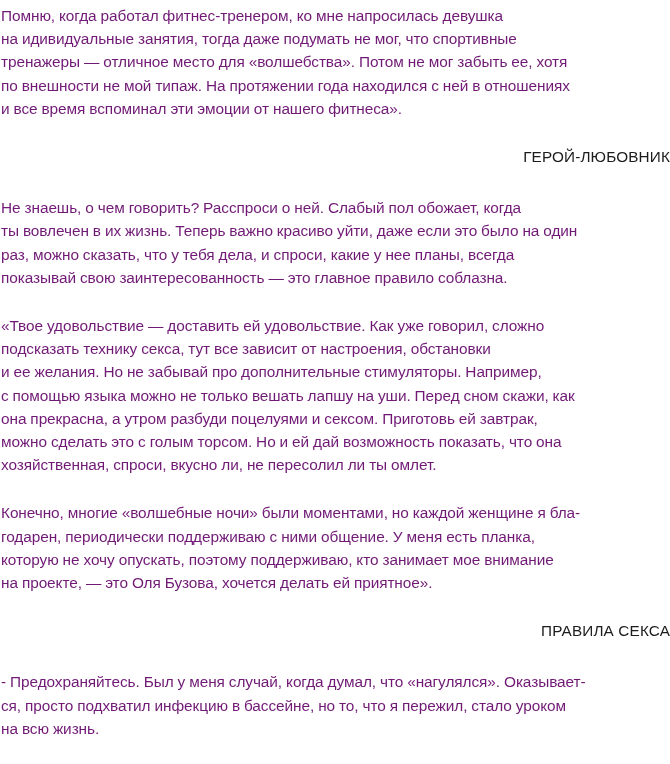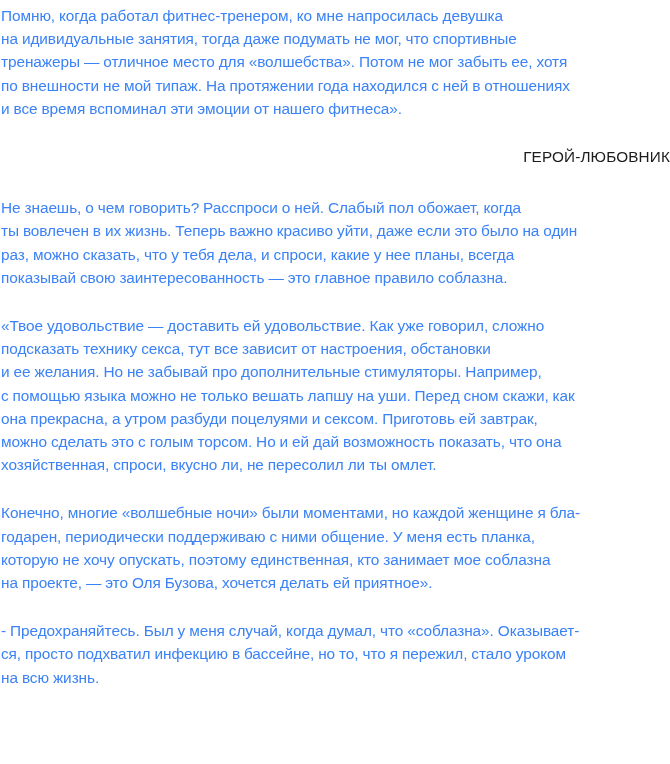--- a/index.html
+++ b/index.html
@@ -20,21 +20,21 @@
     width: 670px;
     height: 764px;
     box-sizing: border-box;
     padding: 4px 0 0 1px;
     overflow: hidden;
   }
   .para {
     font-size: 15.4px;
     line-height: 23.2px;
     letter-spacing: -0.08px;
-    color: #3b82f6;
+    color: #701a75;
     margin: 0;
     white-space: pre-line;
     word-spacing: -0.2px;
   }
   .heading {
     font-size: 15.3px;
     line-height: 23.2px;
     letter-spacing: 0.15px;
     color: #1c1c1c;
     margin: 0;
@@ -66,21 +66,22 @@
   <p class="para gap-after-para block">«Твое удовольствие — доставить ей удовольствие. Как уже говорил, сложно
 подсказать технику секса, тут все зависит от настроения, обстановки
 и ее желания. Но не забывай про дополнительные стимуляторы. Например,
 с помощью языка можно не только вешать лапшу на уши. Перед сном скажи, как
 она прекрасна, а утром разбуди поцелуями и сексом. Приготовь ей завтрак,
 можно сделать это с голым торсом. Но и ей дай возможность показать, что она
 хозяйственная, спроси, вкусно ли, не пересолил ли ты омлет.</p>
 
   <p class="para gap-after-para block">Конечно, многие «волшебные ночи» были моментами, но каждой женщине я бла-
 годарен, периодически поддерживаю с ними общение. У меня есть планка,
-которую не хочу опускать, поэтому единственная, кто занимает мое соблазна
+которую не хочу опускать, поэтому поддерживаю, кто занимает мое внимание
 на проекте, — это Оля Бузова, хочется делать ей приятное».</p>
 
+  <h2 class="heading gap-after-head block">ПРАВИЛА СЕКСА</h2>
 
-  <p class="para block">- Предохраняйтесь. Был у меня случай, когда думал, что «соблазна». Оказывает-
+  <p class="para block">- Предохраняйтесь. Был у меня случай, когда думал, что «нагулялся». Оказывает-
 ся, просто подхватил инфекцию в бассейне, но то, что я пережил, стало уроком
 на всю жизнь.</p>
 
 </article>
 
 </body></html>

